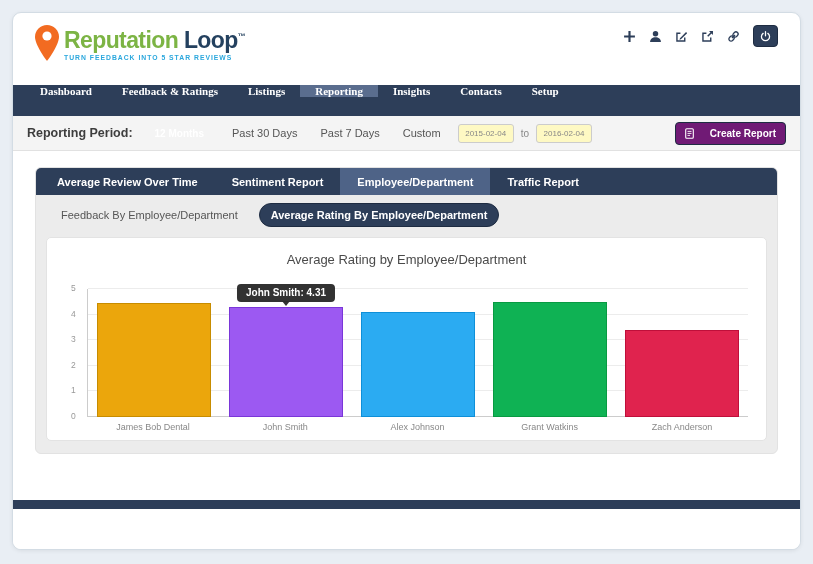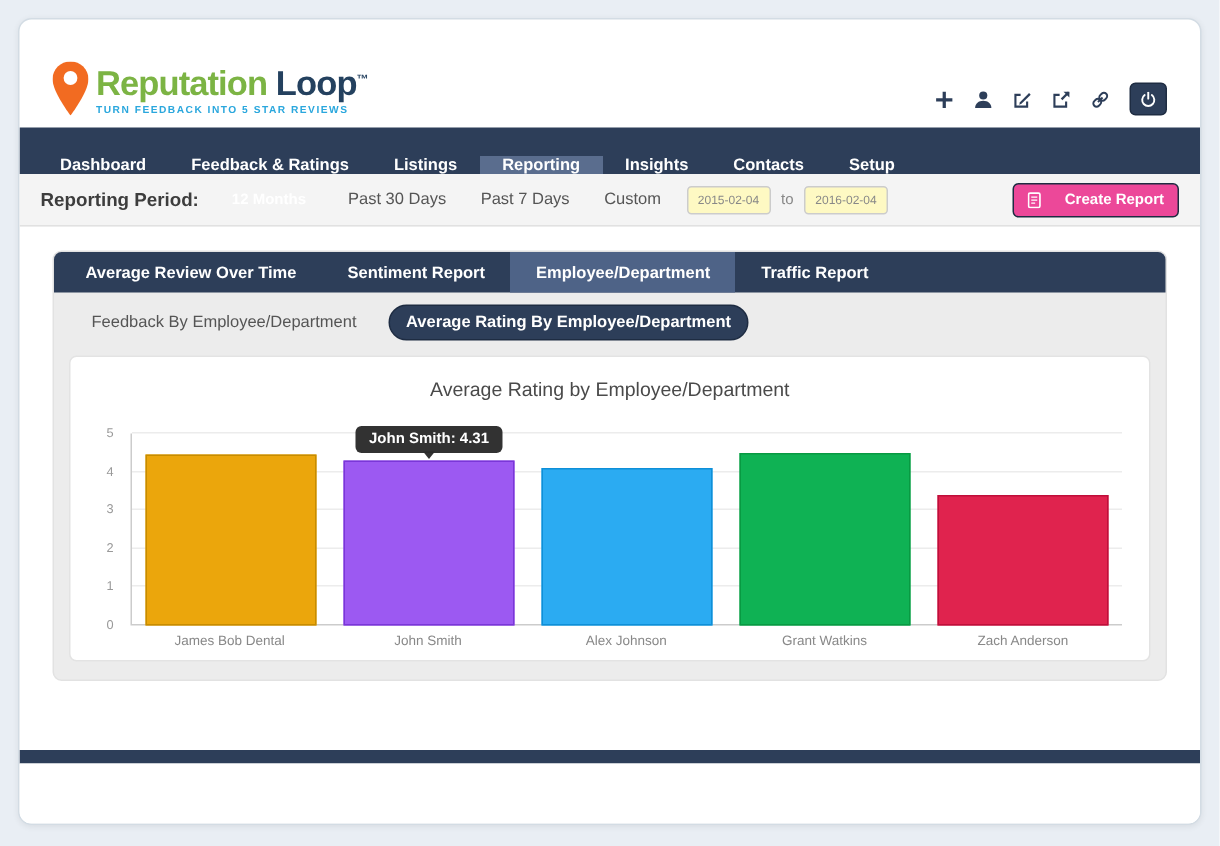--- a/index.html
+++ b/index.html
@@ -12,43 +12,43 @@
   .card {
     background: #fff;
     border: 1px solid #d3dce4;
     border-radius: 9px;
     height: 538px;
     overflow: hidden;
     box-shadow: 0 1px 4px rgba(0,0,0,.07);
     display: flex; flex-direction: column;
   }
   
-  .header { display: flex; justify-content: space-between; align-items: flex-end; padding: 12px 22px 8px 22px; height: 72px; flex: 0 0 auto; }
+  .header { display: flex; justify-content: space-between; align-items: flex-start; padding: 12px 22px 8px 22px; height: 72px; flex: 0 0 auto; }
   .logo { display: flex; align-items: flex-start; gap: 5px; }
   .logo-pin { width: 24px; height: 36px; }
   .logo-text-line { font-size: 23px; font-weight: bold; letter-spacing: -0.6px; line-height: 24px; }
   .brand-primary { color: #7cb444; }
   .brand-secondary { color: #24415f; }
   .brand-tm { font-size: 8px; color: #24415f; vertical-align: super; font-weight: bold; }
   .tagline { font-size: 6.8px; color: #2aa7dd; font-weight: bold; letter-spacing: 1px; margin-top: 2px; }
   .toolbar { display: flex; align-items: center; gap: 13px; }
   .tb-icon { width: 13px; height: 13px; display: block; cursor: pointer; }
   .power-btn { background: #2d3e59; border: 1px solid #1e2c42; border-radius: 4px; width: 25px; height: 22px; display: flex; align-items: center; justify-content: center; cursor: pointer; }
   
-  .nav { background: #2d3e59; display: flex; align-items: flex-end; height: 31px; padding-left: 12px; flex: 0 0 auto; }
+  .nav { background: #2d3e59; display: flex; align-items: flex-start; height: 31px; padding-left: 12px; flex: 0 0 auto; font-family: Liberation Serif, serif; }
   .nav-item { color: #fff; font-size: 11px; font-weight: bold; padding: 0 15px; display: flex; align-items: center; cursor: pointer; text-decoration: none; }
   .nav-item.active { background: #5a6d8e; }
   
   .period-row { background: #f4f4f4; border-bottom: 1px solid #e1e1e1; display: flex; align-items: center; padding: 0 14px; height: 35px; gap: 11px; flex: 0 0 auto; }
   .period-label { font-size: 12.5px; font-weight: bold; color: #3d3d3d; }
   .preset { font-size: 11px; color: #555; padding: 4px 6px; border-radius: 4px; cursor: pointer; }
   .preset.active { background: #2d3e59; border: 1px solid #1e2c42; color: #fff; font-size: 10px; font-weight: bold; padding: 5px 11px; }
   .date-input { width: 56px; font-size: 8px; color: #888; text-align: center; border: 1px solid #ccc; border-radius: 3px; background: #fef9c3; padding: 4px 2px; font-family: "Liberation Sans", sans-serif; }
   .to-label { font-size: 10px; color: #888; margin: 0 -4px; }
-  .create-report { margin-left: auto; background: #ec4899; border: 1px solid #1e2c42; color: #fff; font-size: 10px; font-weight: bold; border-radius: 4px; padding: 5px 9px; display: flex; align-items: center; gap: 16px; cursor: pointer; }
+  .create-report { margin-left: auto; background: #701a75; border: 1px solid #1e2c42; color: #fff; font-size: 10px; font-weight: bold; border-radius: 4px; padding: 5px 9px; display: flex; align-items: center; gap: 16px; cursor: pointer; }
   
   .panel { margin: 16px 22px 0 22px; background: #ececec; border: 1px solid #e2e2e2; border-radius: 6px; padding-bottom: 12px; flex: 0 0 auto; }
   .tabbar { background: #2d3e59; border-radius: 5px 5px 0 0; display: flex; height: 27px; align-items: stretch; padding-left: 4px; }
   .tab { color: #fff; font-size: 11px; font-weight: bold; padding: 0 17px; display: flex; align-items: center; cursor: pointer; text-align: center; }
   .tab.active { background: #4e6387; }
   .subtabs { display: flex; align-items: center; gap: 10px; padding: 8px 14px 6px 14px; }
   .subtab { font-size: 11px; color: #555; padding: 5px 11px; border-radius: 12px; cursor: pointer; }
   .subtab.active { background: #2d3e59; border: 1px solid #1e2c42; color: #fff; font-weight: bold; }
   
   .chart-card { background: #fff; margin: 4px 10px 0 10px; border: 1px solid #e3e3e3; border-radius: 5px; padding: 14px 18px 8px 18px; }

